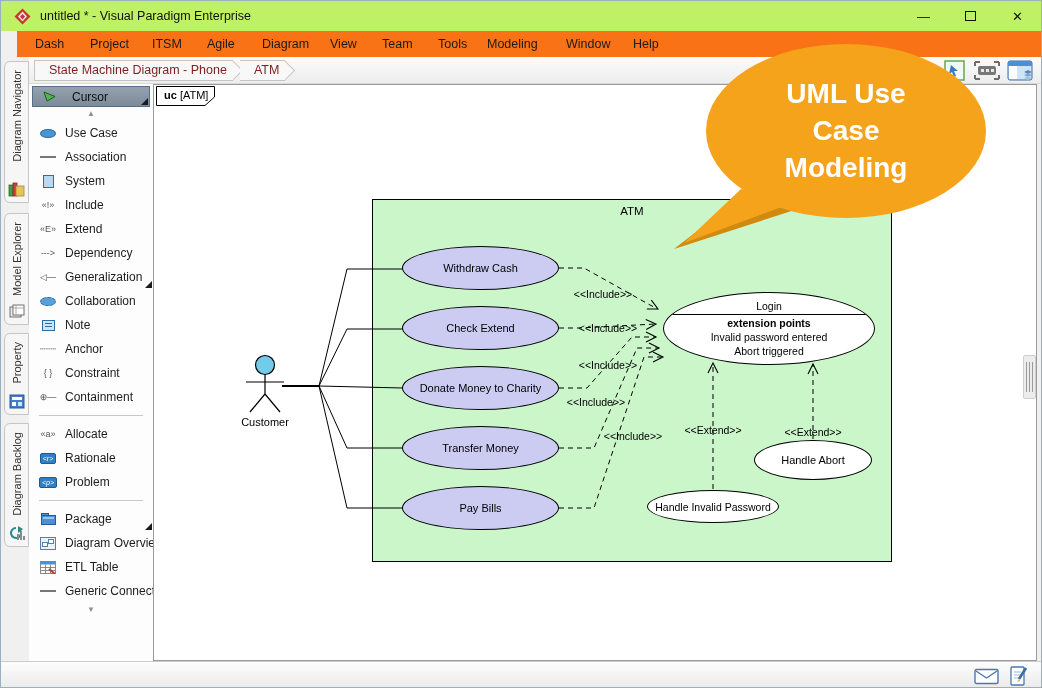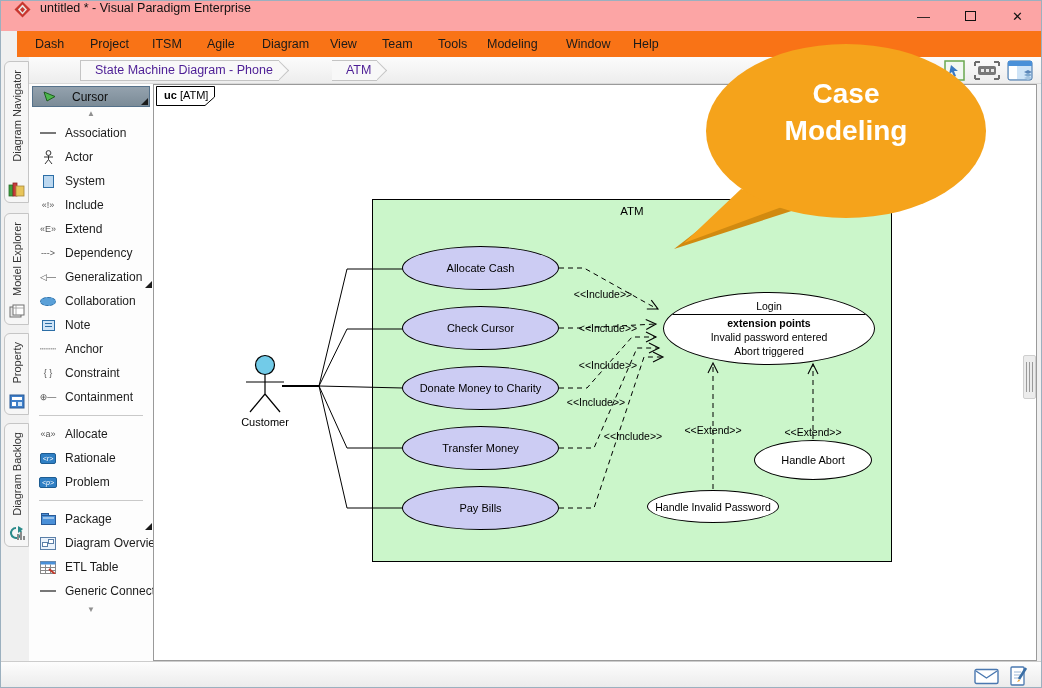--- a/index.html
+++ b/index.html
@@ -1,39 +1,39 @@
 <!DOCTYPE html>
 <html><head>
 <meta charset="utf-8">
 <style>
   * { box-sizing: border-box; margin: 0; padding: 0; }
   body { font-family: "Liberation Sans", sans-serif; background: #ddd; }
   .app { position: relative; width: 1042px; height: 688px; background: #f0f0f0;
          border: 1px solid #9bb0bf; overflow: hidden; font-family: "Liberation Sans", sans-serif; }
 
   
-  .titlebar { position: absolute; left:0; top:0; width:100%; height:30px; background:#fca5a5;
-              display:flex; }
+  .titlebar { position: absolute; left:0; top:0; width:100%; height:30px; background:#bef264;
+              display:flex; align-items:center; }
   .logo { margin-left:13px; }
   .title-text { margin-left:9px; font-size:12.5px; color:#111; }
   .winctrl { position:absolute; right:0; top:0; height:30px; display:flex; }
   .wbtn { width:47px; height:30px; display:flex; align-items:center; justify-content:center;
           font-size:13px; color:#111; cursor:default; }
   .maxbox { width:11px; height:10px; border:1.2px solid #111; display:inline-block; }
 
   
   .menubar { position:absolute; left:16px; top:30px; width:100%; height:26px; background:#f97316; }
   .menu-item { position:absolute; top:0; height:26px; line-height:26px; font-size:12.5px; color:#1a1a1a; padding:0 4px; }
 
   
   .crumbbar { position:absolute; left:28px; top:56px; width:1014px; height:27px;
               background:linear-gradient(#fcfcfc,#ededed); border-bottom:1px solid #dadada;
               display:flex; align-items:center; padding-left:5px; }
-  .crumb { font-size:12.5px; color:#4c1d95; background:#f8f8f8; border-top:1px solid #c4c4c4;
-           border-bottom:1px solid #c4c4c4; height:21px; line-height:19px; padding:0 6px 0 14px; z-index:1;margin-left:46px; }
+  .crumb { font-size:12.5px; color:#7f1d1d; background:#f8f8f8; border-top:1px solid #c4c4c4;
+           border-bottom:1px solid #c4c4c4; height:21px; line-height:19px; padding:0 6px 0 14px; z-index:1; }
   .crumb.first { border-left:1px solid #c4c4c4; }
   .chev { width:15px; height:15px; border-top:1px solid #c4c4c4; border-right:1px solid #c4c4c4;
           transform:rotate(45deg); background:#f8f8f8; margin-left:-8px; z-index:0; }
   .crumb-tools { position:absolute; right:10px; top:2px; display:flex; gap:7px; }
   .tbtn { width:26px; height:23px; display:flex; align-items:center; justify-content:center; }
 
   
   .sidetab { position:absolute; left:3px; width:25px; background:#f6f6f6;
              border:1px solid #c5c5c5; border-radius:6px 0 0 6px;
              display:flex; flex-direction:column; align-items:center; justify-content:space-between;
@@ -205,32 +205,29 @@
     <div class="cursor-row corner">
       <svg class="picon" width="14" height="13">
         <polygon points="1,2 12,6.5 4,11" fill="#4db84d" stroke="#1f5c1f"></polygon>
       </svg>
       <span class="plabel">Cursor</span>
     </div>
     <div class="parrow">▲</div>
 
     <div class="prow">
       <span class="picon">
+          <i class="ic-ellipse"></i>
+        </span>
+      <span class="plabel">Use Case</span>
+    </div>
+    <div class="prow">
+      <span class="picon">
           <i class="ic-line"></i>
         </span>
       <span class="plabel">Association</span>
-    </div>
-    <div class="prow">
-      <span class="picon">
-        <svg width="11" height="15">
-            <circle cx="5.5" cy="3" r="2.4" fill="none" stroke="#333"></circle>
-            <path d="M5.5,5.5 V9.5 M1,7 H10 M5.5,9.5 L2,14 M5.5,9.5 L9,14" stroke="#333" fill="none"></path>
-          </svg>
-      </span>
-      <span class="plabel">Actor</span>
     </div>
     <div class="prow">
       <span class="picon">
           <i class="ic-rect"></i>
         </span>
       <span class="plabel">System</span>
     </div>
     <div class="prow">
       <span class="picon ic-glyph">«!»</span>
       <span class="plabel">Include</span>
@@ -370,24 +367,24 @@
       <path d="M405,363 L440,363 L483,263 L505,263" stroke="#000" stroke-dasharray="5 4" fill="none" marker-end="url(#oa)"></path>
       <path d="M405,423 L440,423 L490,272 L509,272" stroke="#000" stroke-dasharray="5 4" fill="none" marker-end="url(#oa)"></path>
 
       <path d="M559,404 L559,278" stroke="#000" stroke-dasharray="5 4" fill="none" marker-end="url(#oa)"></path>
       <path d="M659,354 L659,279" stroke="#000" stroke-dasharray="5 4" fill="none" marker-end="url(#oa)"></path>
     </svg>
 
     <div class="actor-label">Customer</div>
 
     <div class="uc" style="left:248px; top:161px; width:157px; height:44px;">
-      <span>Allocate Cash</span>
+      <span>Withdraw Cash</span>
     </div>
     <div class="uc" style="left:248px; top:221px; width:157px; height:44px;">
-      <span>Check Cursor</span>
+      <span>Check Extend</span>
     </div>
     <div class="uc" style="left:248px; top:281px; width:157px; height:44px;">
       <span>Donate Money to Charity</span>
     </div>
     <div class="uc" style="left:248px; top:341px; width:157px; height:44px;">
       <span>Transfer Money</span>
     </div>
     <div class="uc" style="left:248px; top:401px; width:157px; height:44px;">
       <span>Pay Bills</span>
     </div>
@@ -438,17 +435,18 @@
   </div>
 
   <div class="bubble-wrap">
     <svg width="345" height="225">
       <polygon points="85,160 18,212 148,170" fill="#d18a10"></polygon>
       <polygon points="85,152 28,206 145,163" fill="#f5a31b"></polygon>
       <ellipse cx="190" cy="94" rx="140" ry="87" fill="#f5a31b"></ellipse>
     </svg>
   </div>
   <div class="bubble-text">
+    <div>UML Use</div>
     <div>Case</div>
     <div>Modeling</div>
   </div>
 
 </div>
 
 </body></html>

